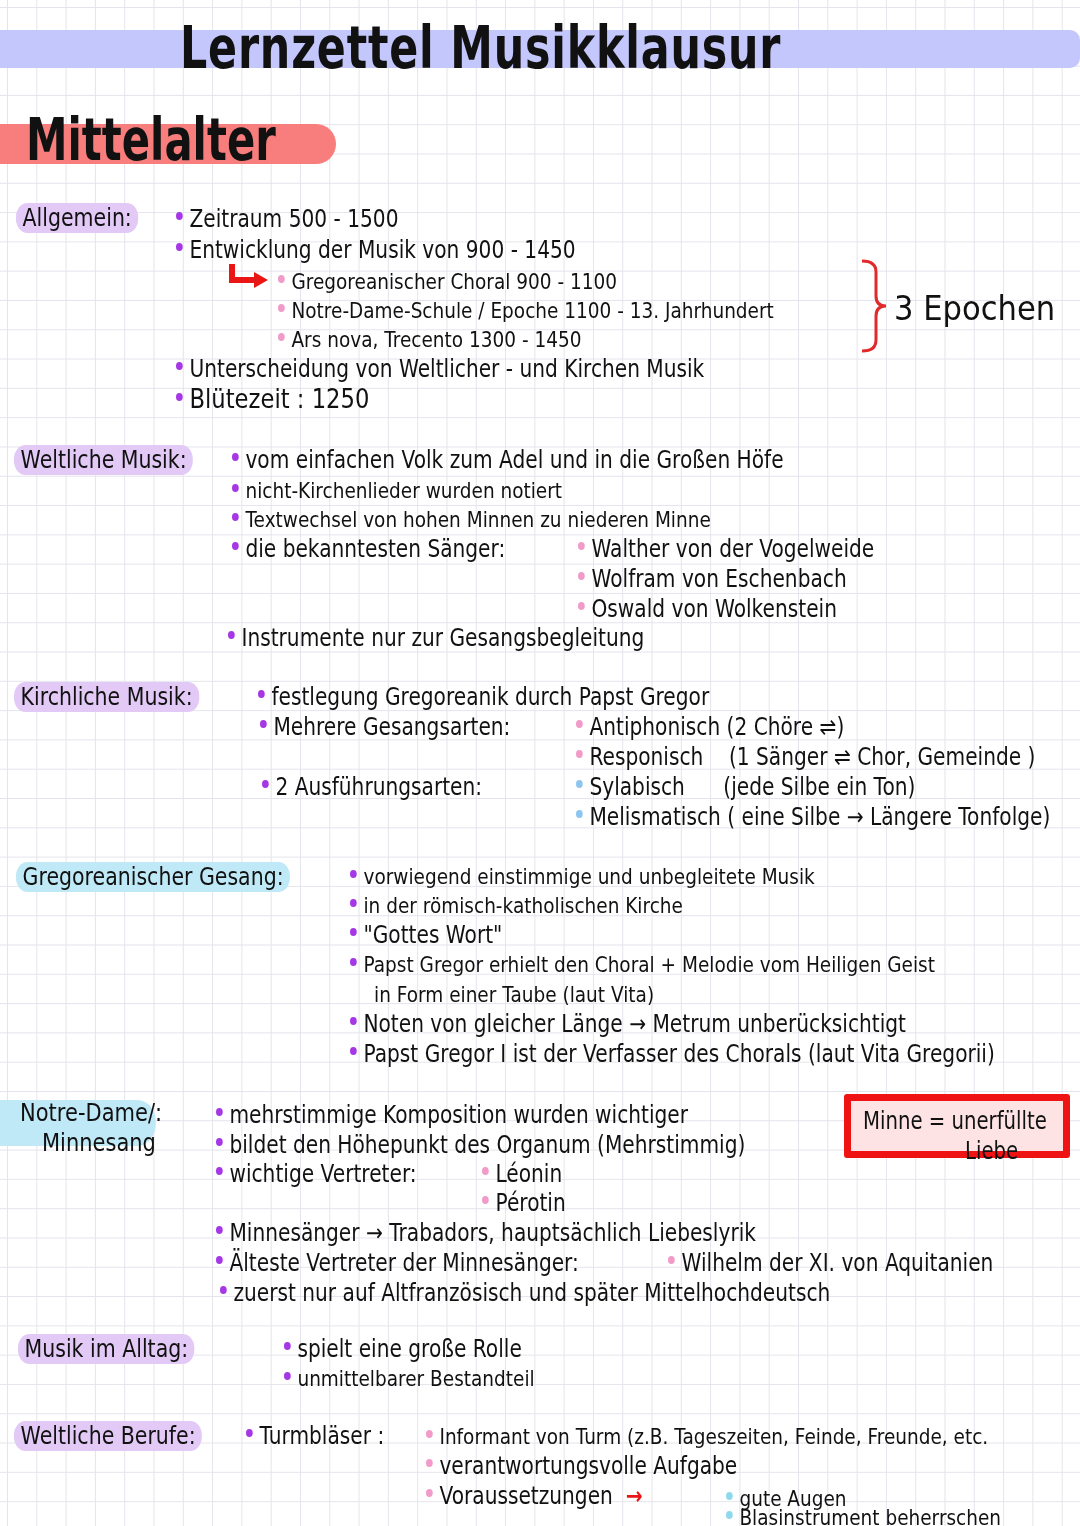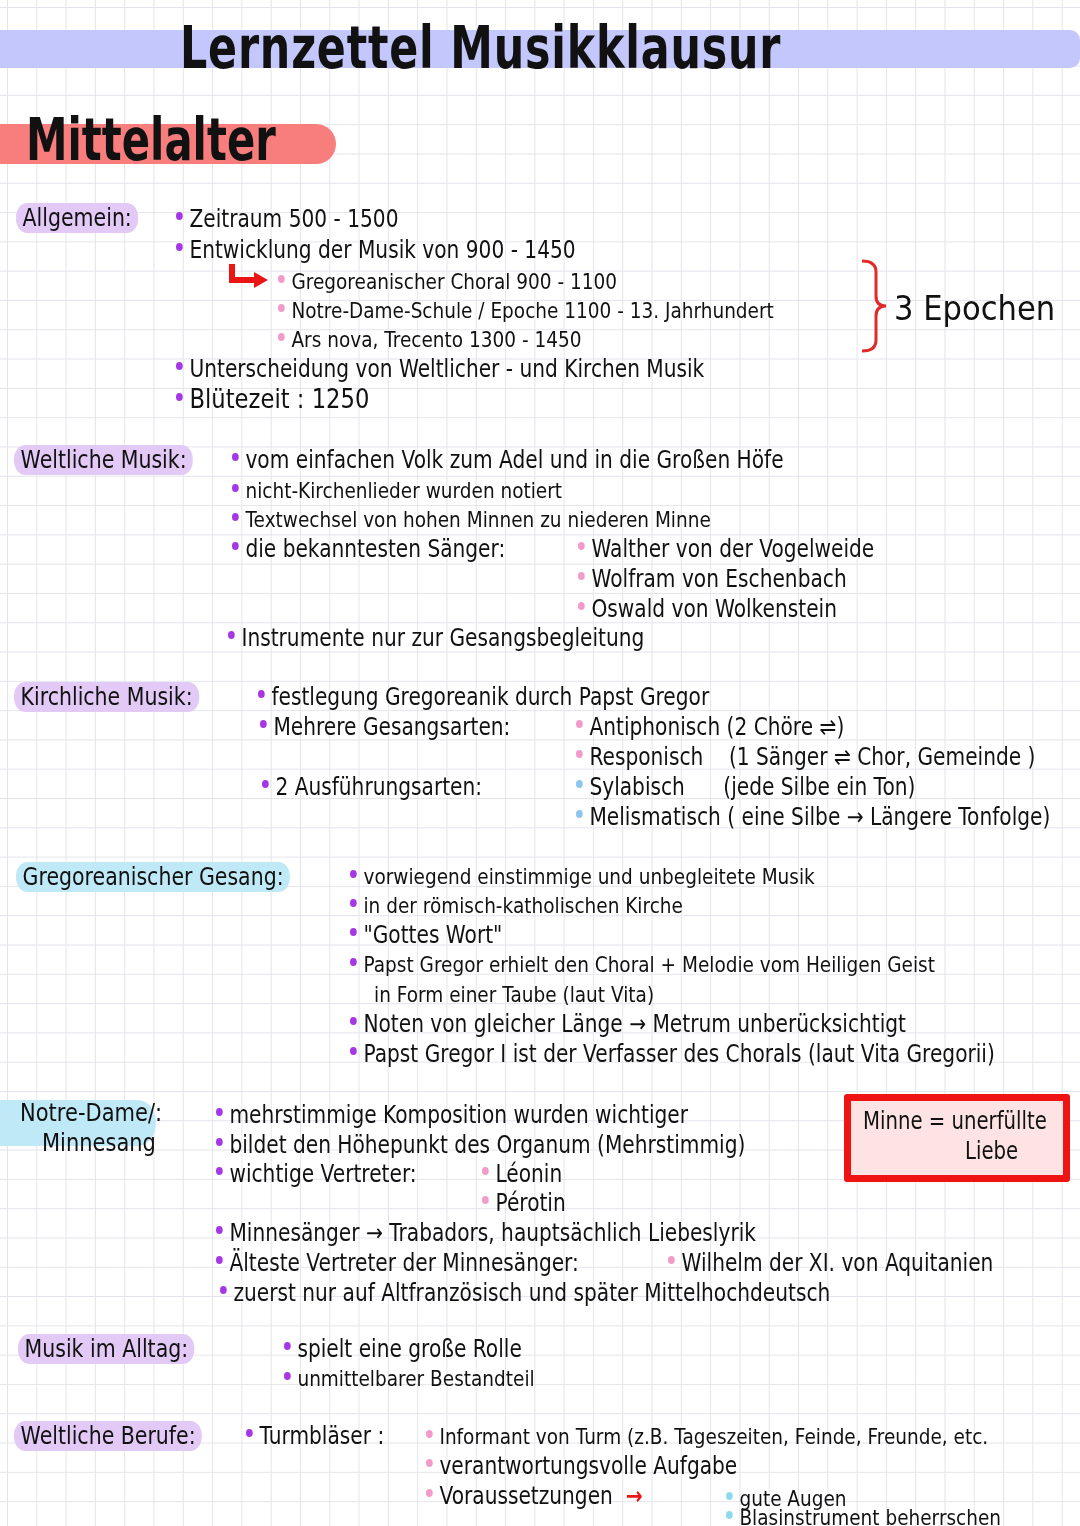--- a/index.html
+++ b/index.html
@@ -58,21 +58,21 @@
   .d-cyan { background: #8fd9ef; }
   .brace {
     position: absolute; left: 858px; top: 258px; width: 30px; height: 96px;
   }
   .epochen {
     position: absolute; left: 894px; top: 288px; font-size: 34px;
     transform: scaleX(0.9); transform-origin: left top; white-space: nowrap;
   }
   .arrow-red { position: absolute; left: 226px; top: 262px; width: 46px; height: 30px; }
   .minne-box {
-    position: absolute; left: 844px; top: 1094px; width: 226px; height: 88px;
+    position: absolute; left: 844px; top: 1094px; width: 226px; height: 64px;
     border: 7px solid #ef1313; background: #fde3e3; border-radius: 3px;
   }
   .minne-t1 { position: absolute; left: 12px; top: 6px; font-size: 24px; white-space: nowrap;
     transform: scaleX(0.82); transform-origin: left top; }
   .minne-t2 { position: absolute; left: 114px; top: 36px; font-size: 24px; white-space: nowrap;
     transform: scaleX(0.82); transform-origin: left top; }
   .red-arrow-small { color: #e81616; font-weight: bold; }
 </style>
 </head>
 <body>

